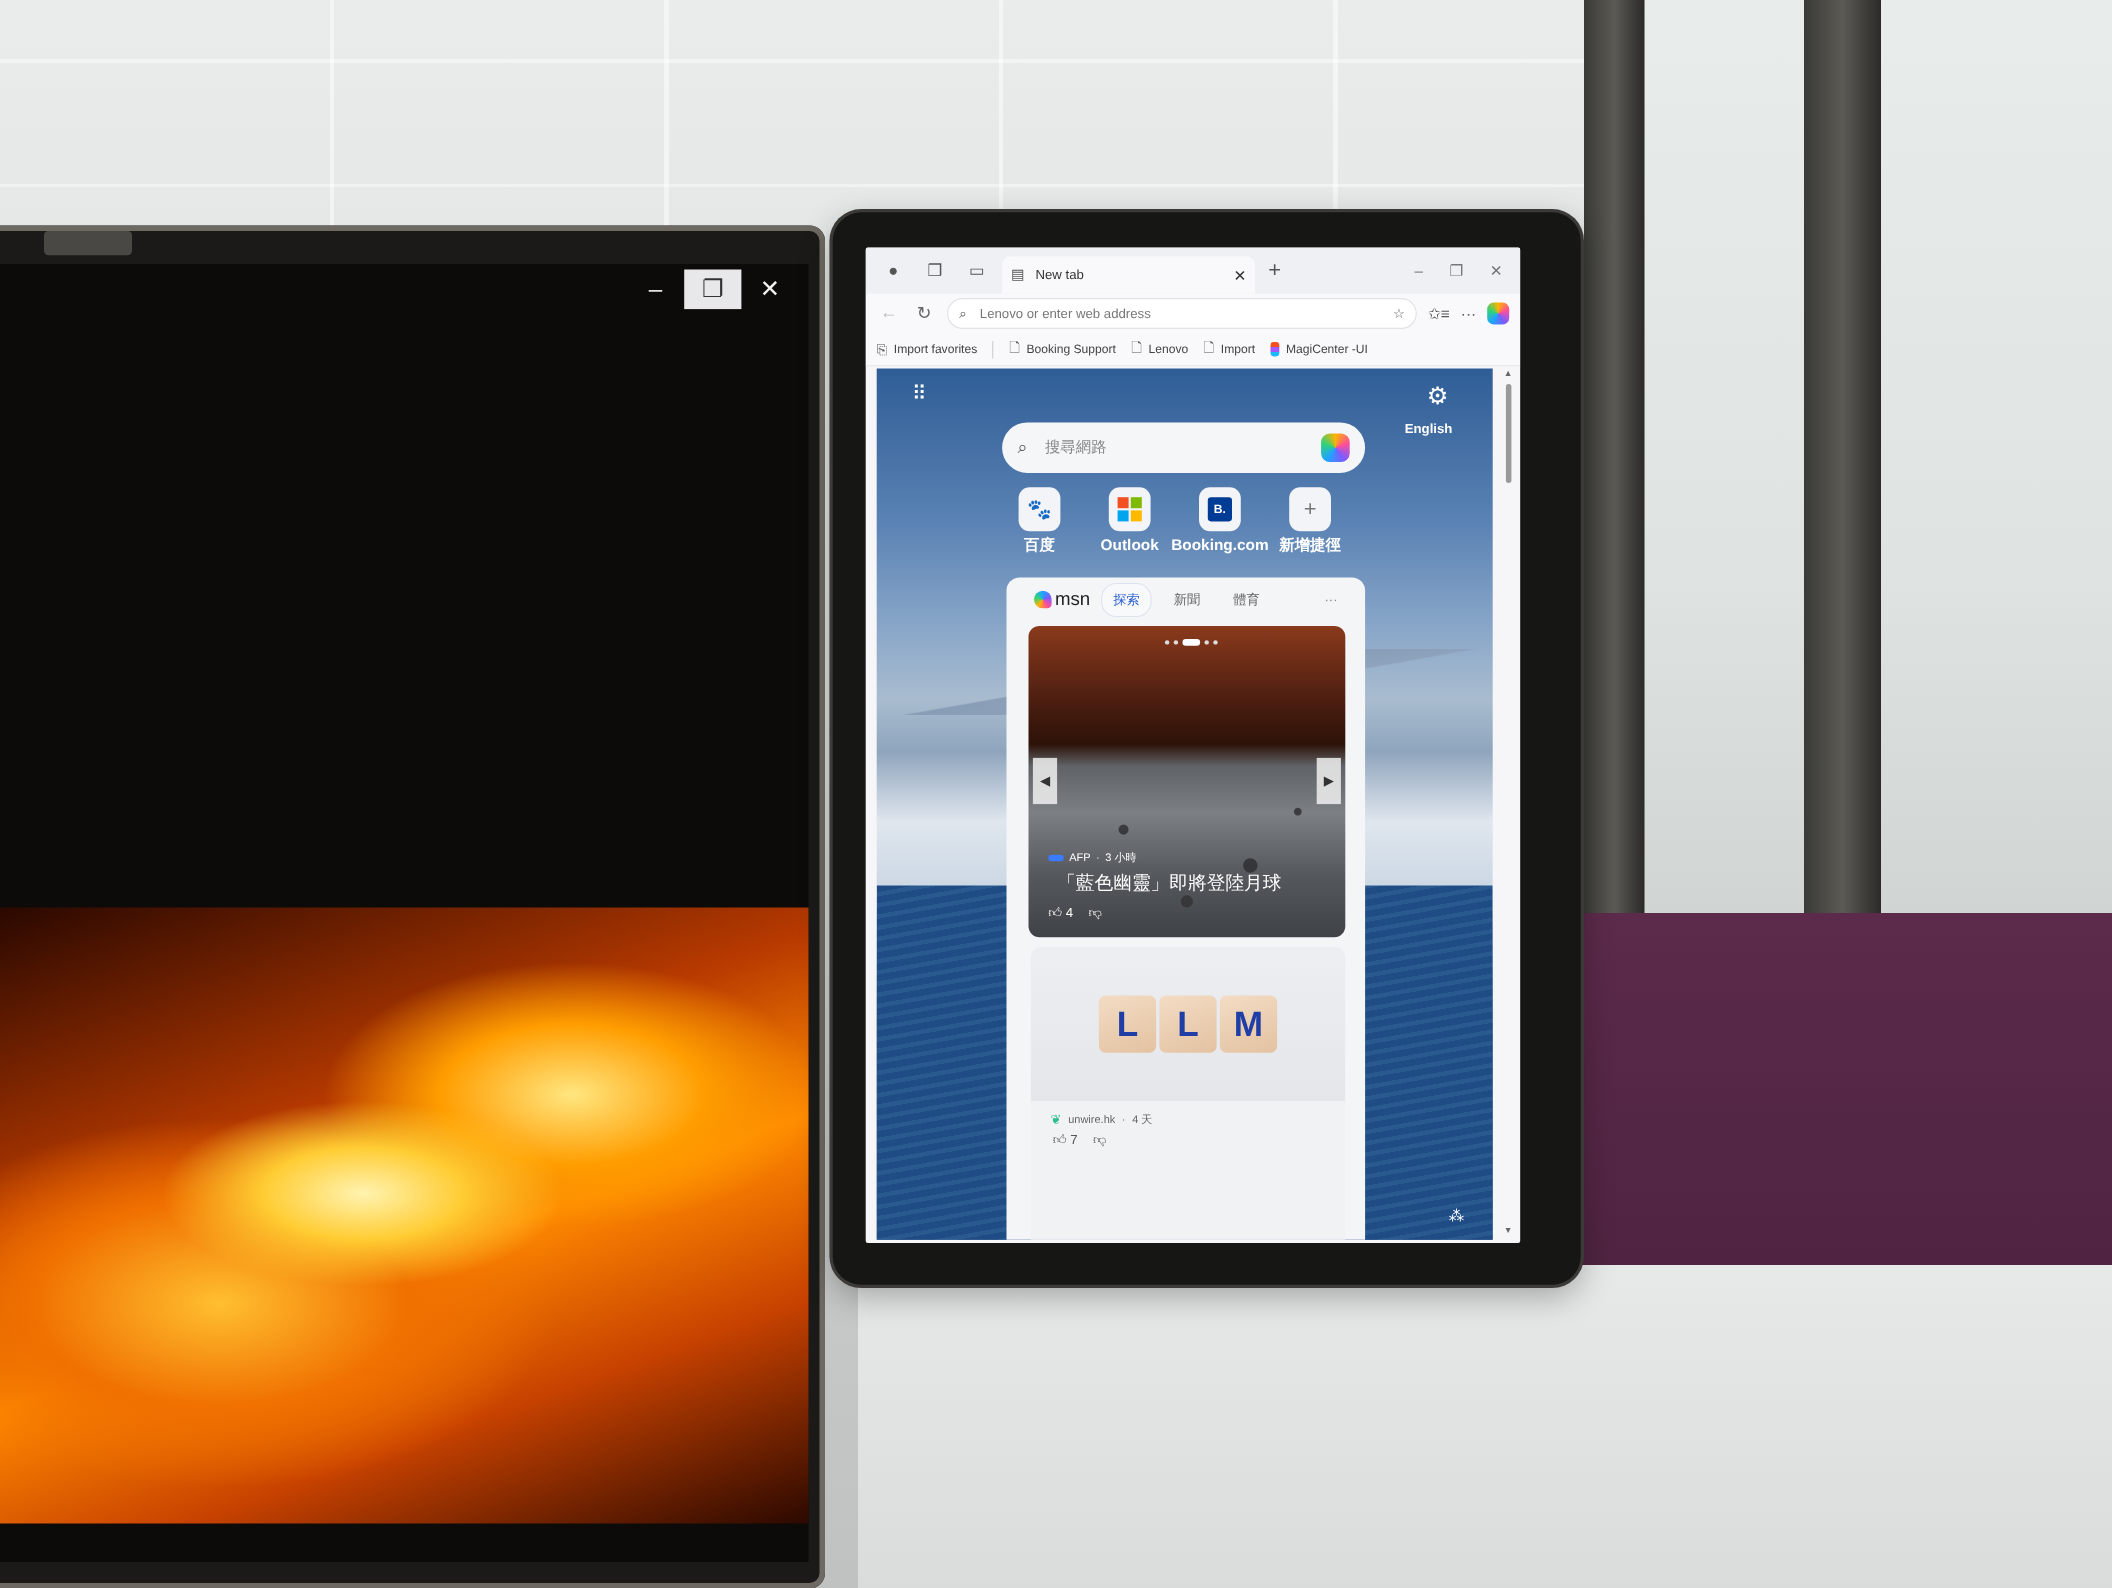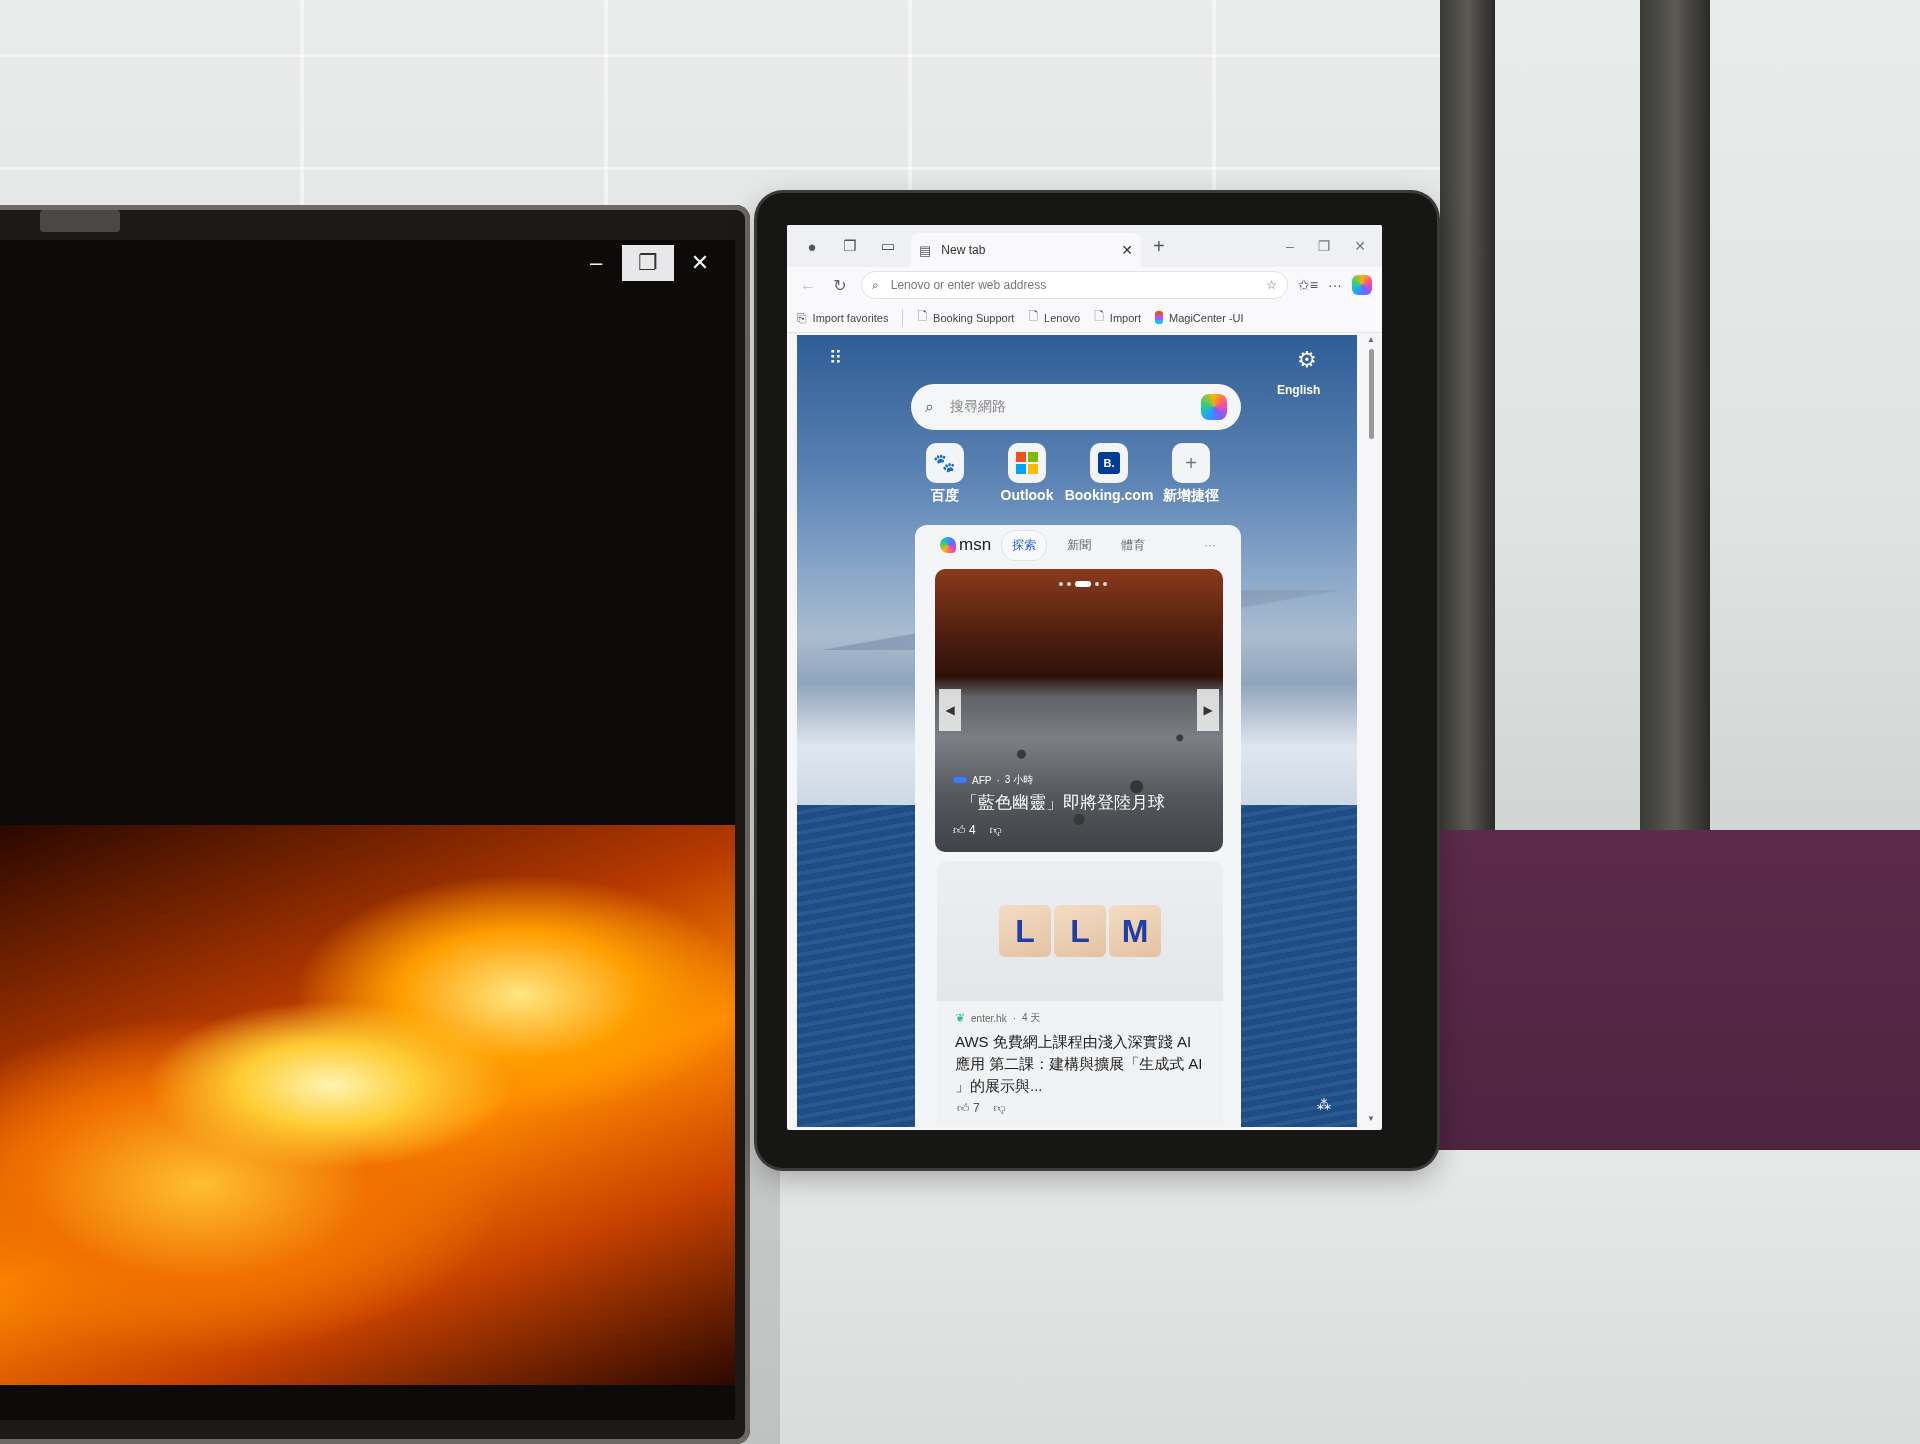--- a/index.html
+++ b/index.html
@@ -272,25 +272,24 @@
       </div>
 
       <div class="card2">
         <div class="c2-img">
           <div class="die">L</div>
           <div class="die">L</div>
           <div class="die">M</div>
         </div>
         <div class="c2-meta">
           <span class="unw">❦</span>
-          <span>enter.hk</span>
+          <span>unwire.hk</span>
           <span>·</span>
           <span>4 天</span>
         </div>
-        <div class="c2-title">AWS 免費網上課程由淺入深實踐 AI 應用 第二課：建構與擴展「生成式 AI 」的展示與...</div>
         <div class="c2-actions">
           <span><span>👍︎</span> <span>7</span></span>
           <span><span>👎︎</span></span>
         </div>
       </div>
     </div>
     <div class="cursor-ico">⁂</div>
   </div>
 
   <div class="scroll">

